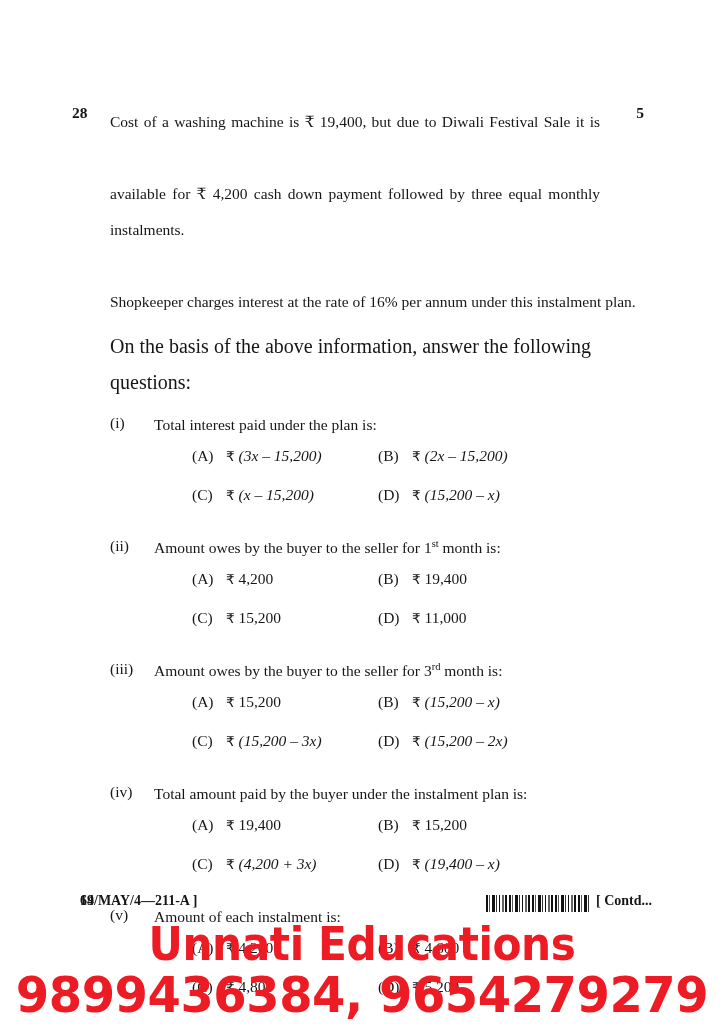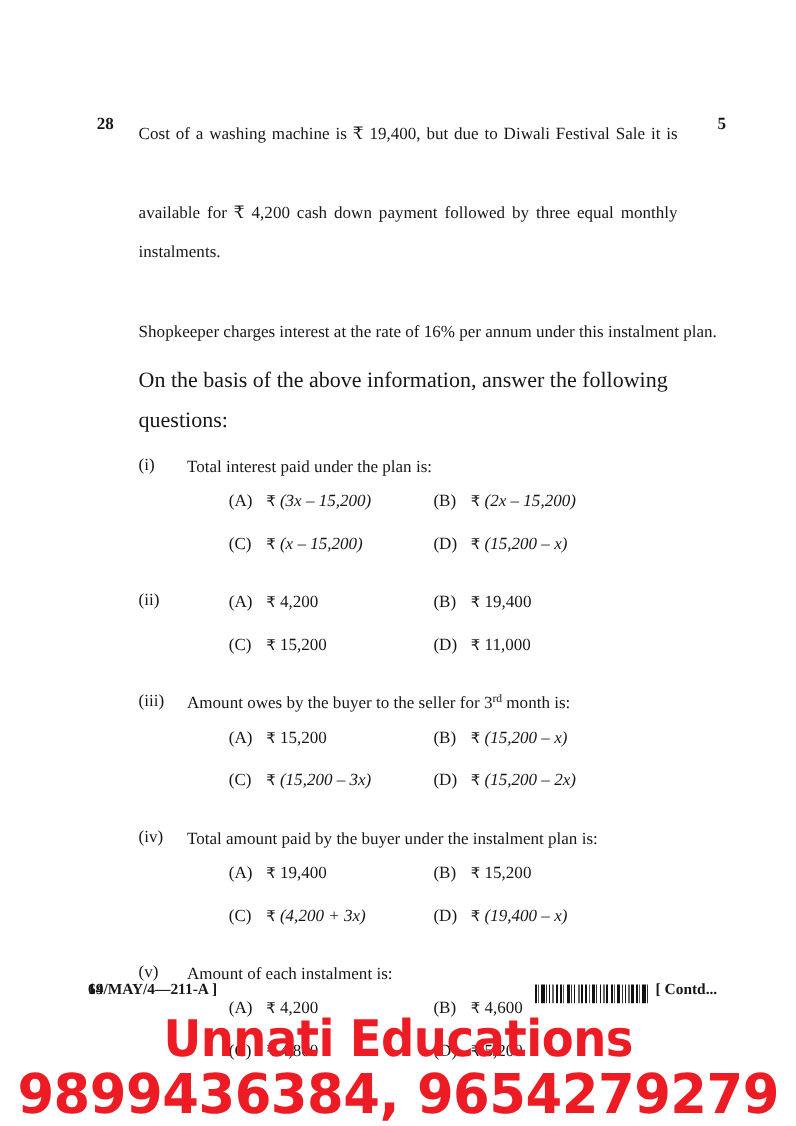--- a/index.html
+++ b/index.html
@@ -20,21 +20,21 @@
     position: absolute;
     left: 0;
     top: 0;
     width: 724px;
     height: 1024px;
   }
 
   
   .qblock {
     position: absolute;
-    left: 88px;
+    left: 72px;
     top: 104px;
     width: 572px;
   }
 
   .qhead {
     position: relative;
     display: block;
   }
   .qnum {
     position: absolute;
@@ -233,20 +233,21 @@
         </div>
         <div class="optrow">
           <span class="opt left"><span class="optlbl">(C)</span><span class="rs">₹</span> <span class="mathvar">(x – 15,200)</span></span>
           <span class="opt right"><span class="optlbl">(D)</span><span class="rs">₹</span> <span class="mathvar">(15,200 – x)</span></span>
         </div>
       </div>
     </div>
 
     <div class="subq">
       <span class="roman">(ii)</span>
+      <span class="subq-text"><span>Amount owes by the buyer to the seller for 1</span><sup>st</sup><span> month is:</span></span>
       <div class="opts">
         <div class="optrow">
           <span class="opt left"><span class="optlbl">(A)</span><span class="rs">₹</span> <span>4,200</span></span>
           <span class="opt right"><span class="optlbl">(B)</span><span class="rs">₹</span> <span>19,400</span></span>
         </div>
         <div class="optrow">
           <span class="opt left"><span class="optlbl">(C)</span><span class="rs">₹</span> <span>15,200</span></span>
           <span class="opt right"><span class="optlbl">(D)</span><span class="rs">₹</span> <span>11,000</span></span>
         </div>
       </div>

